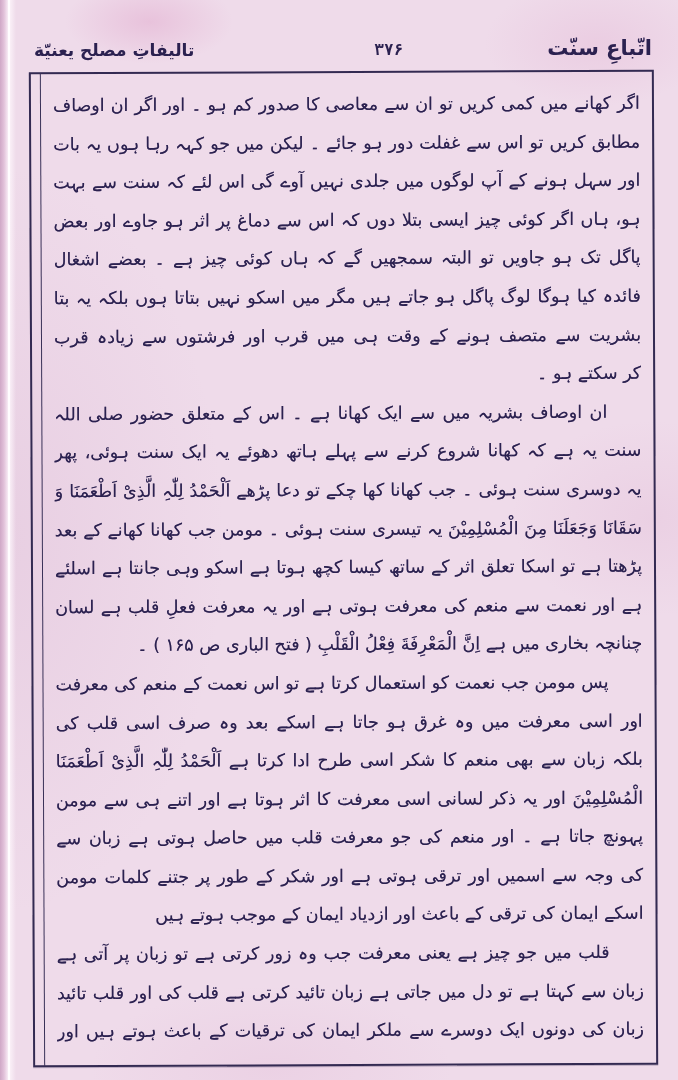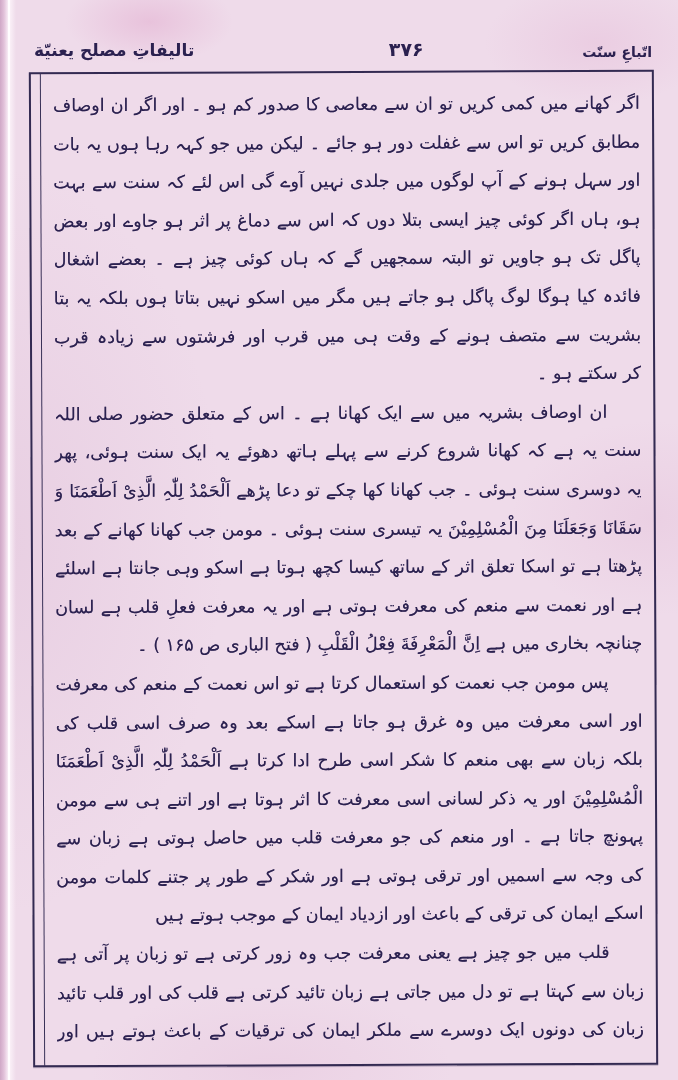--- a/index.html
+++ b/index.html
@@ -26,22 +26,22 @@
   }
   .spine-line{
     position:absolute;left:8px;top:0;bottom:0;width:2px;
     background:rgba(255,255,255,.85);
   }
   
   .header{
     position:absolute;top:16px;left:34px;right:26px;height:44px;
     direction:rtl;display:flex;justify-content:space-between;align-items:flex-end;
   }
-  .hdr-right{font-size:14px;font-weight:bold;letter-spacing:.5px;}
-  .hdr-num{font-size:19px;font-weight:bold;letter-spacing:3px;transform:translateX(18px);}
+  .hdr-right{font-size:21px;font-weight:bold;letter-spacing:.5px;}
+  .hdr-num{font-size:16px;font-weight:bold;letter-spacing:3px;transform:translateX(18px);font-family:Liberation Mono, monospace;}
   .hdr-left{font-size:17px;font-weight:bold;}
   
   .frame{
     position:absolute;left:31px;top:71px;width:621px;height:991px;
     border:2.5px solid #332a52;
     transform:rotate(-0.25deg);
     box-shadow:0 1px 0 rgba(51,42,82,.25);
   }
   .frame::before{ 
     content:"";position:absolute;left:9px;top:-1px;bottom:-1px;width:0;

